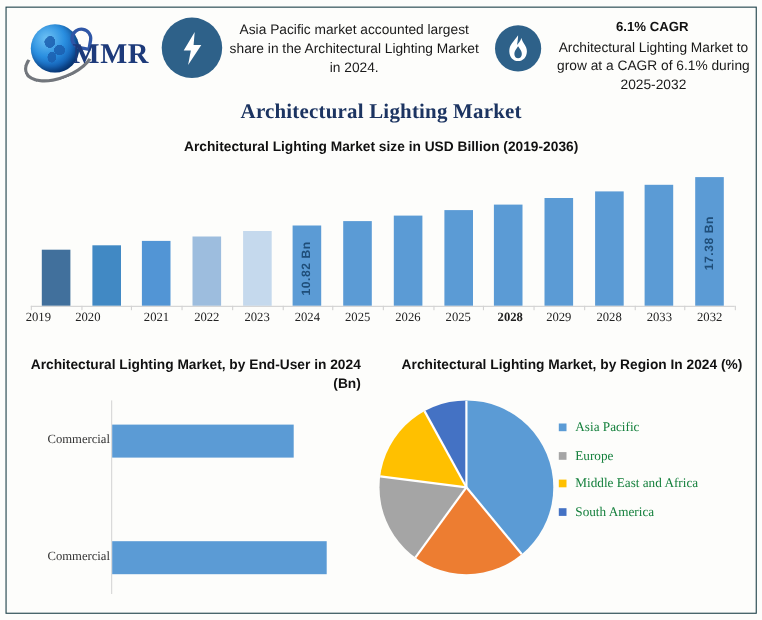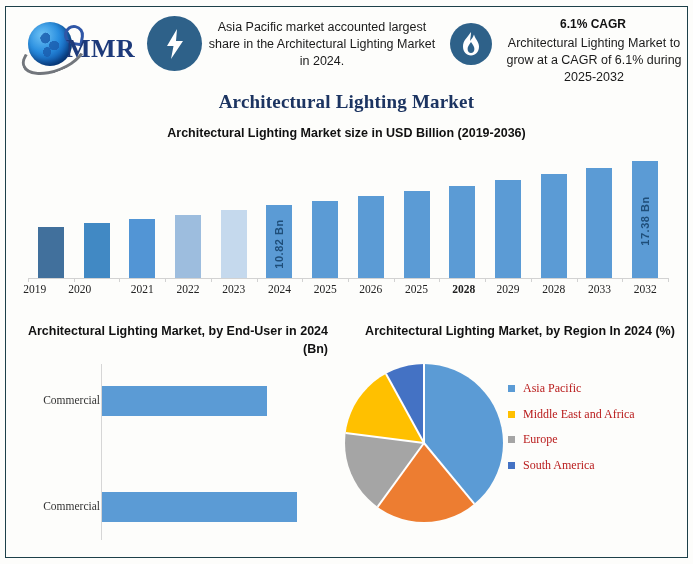--- a/index.html
+++ b/index.html
@@ -132,21 +132,21 @@
   }
   #pie{
     position:absolute;left:5px;top:48px;width:158px;height:158px;border-radius:50%;
   }
   #pie-sep{position:absolute;left:5px;top:48px;width:158px;height:158px;}
   #legend{position:absolute;left:168px;top:60px;width:180px;}
   .legend-row{
     display:flex;align-items:center;height:25.5px;
   }
   .legend-sq{width:7px;height:7px;margin-right:8px;flex:0 0 auto;}
-  .legend-lab{font-size:12px;color:#b91c1c;font-family:"Liberation Serif", serif;}
+  .legend-lab{font-size:12px;color:#15803d;font-family:"Liberation Serif", serif;}
 </style>
 </head>
 <body>
 
 <div id="page">
 
   <div id="header">
 
     <div id="logo">
       <div class="globe-wrap">
@@ -282,26 +282,26 @@
         <line x1="79" y1="79" x2="32.56496506889463" y2="142.91234255562085" stroke="#ffffff" stroke-width="2"></line>
         <line x1="79" y1="79" x2="0.6229385961562457" y2="69.09867454842" stroke="#ffffff" stroke-width="2"></line>
         <line x1="79" y1="79" x2="40.94145974596443" y2="9.771772276534819" stroke="#ffffff" stroke-width="2"></line>
       </svg>
     <div id="legend">
         <div class="legend-row">
           <span class="legend-sq" style="background: rgb(91, 155, 213);"></span>
           <span class="legend-lab">Asia Pacific</span>
         </div>
         <div class="legend-row">
+          <span class="legend-sq" style="background: rgb(165, 165, 165);"></span>
+          <span class="legend-lab">Europe</span>
+        </div>
+        <div class="legend-row">
           <span class="legend-sq" style="background: rgb(255, 192, 0);"></span>
           <span class="legend-lab">Middle East and Africa</span>
-        </div>
-        <div class="legend-row">
-          <span class="legend-sq" style="background: rgb(165, 165, 165);"></span>
-          <span class="legend-lab">Europe</span>
         </div>
         <div class="legend-row">
           <span class="legend-sq" style="background: rgb(68, 114, 196);"></span>
           <span class="legend-lab">South America</span>
         </div>
       </div>
   </div>
 
   <div id="frame"></div>
 </div>

